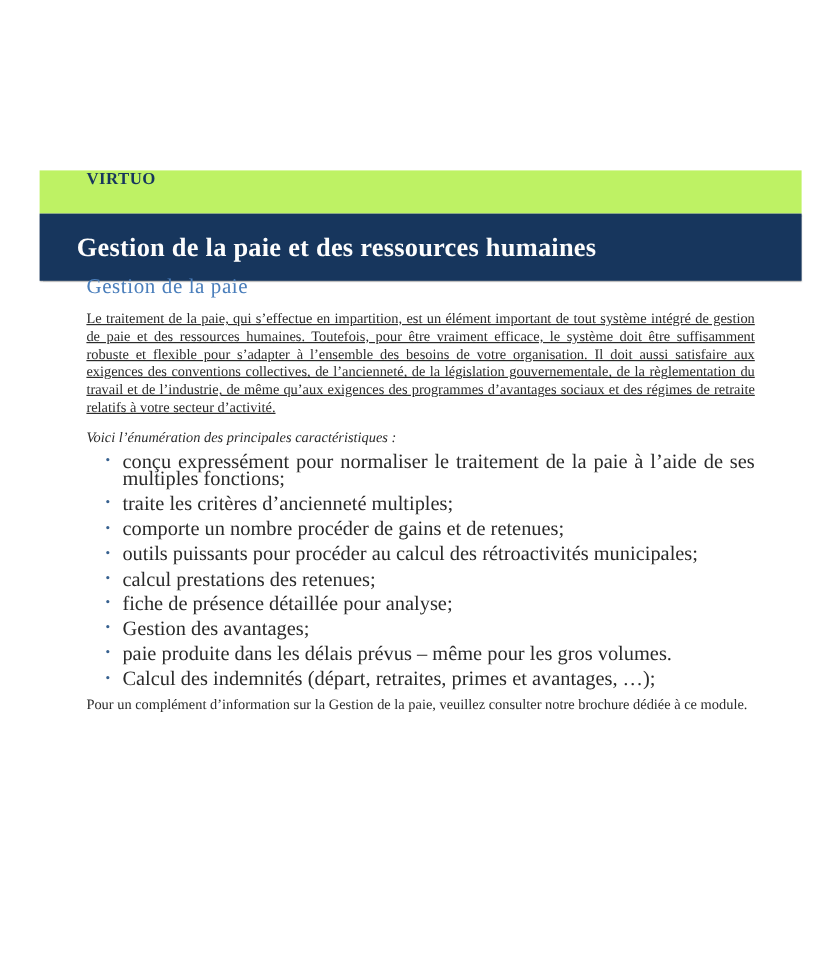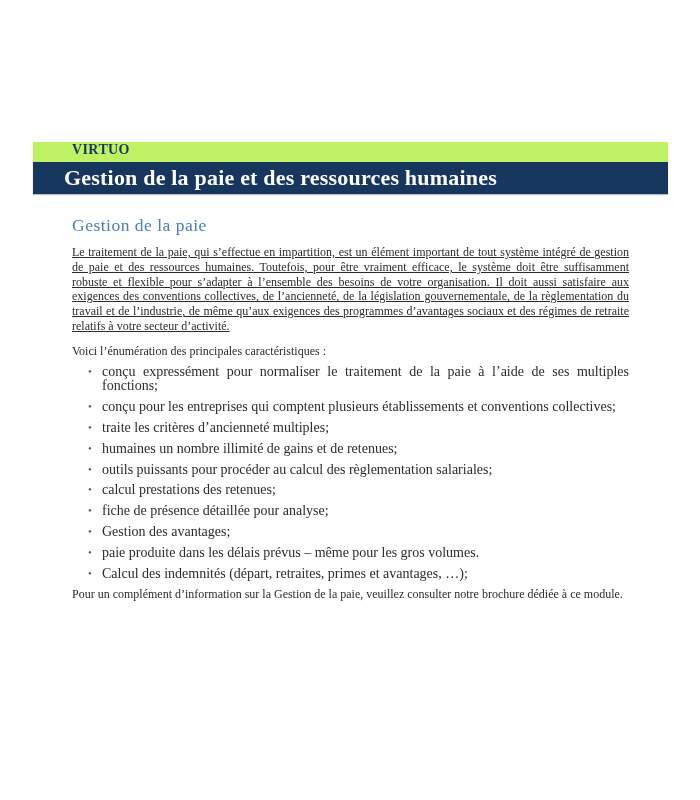--- a/index.html
+++ b/index.html
@@ -30,42 +30,42 @@
   }
   .brand-name {
     color: #17365d;
     font-size: 14px;
     font-weight: bold;
     letter-spacing: 0.4px;
   }
   .title-bar {
     position: absolute;
     left: 33px;
-    top: 162px;
+    top: 178px;
     width: 635px;
-    height: 32px;
+    height: 56px;
     background: #17365d;
     display: flex;
     align-items: center;
     padding-left: 31px;
     box-sizing: border-box;
     box-shadow: 0 1px 1px rgba(0,0,0,0.25);
   }
   .title-bar h1 {
     margin: 0;
     color: #fdfdfd;
     font-size: 22px;
     font-weight: bold;
     letter-spacing: 0.2px;
   }
   
   .content {
     position: absolute;
     left: 72px;
-    top: 215px;
+    top: 228px;
     width: 557px;
     color: #2b2b2b;
   }
   .section-heading {
     margin: 0 0 9px 0;
     color: #4a7ebb;
     font-size: 17.5px;
     font-weight: 400;
     letter-spacing: 0.5px;
   }
@@ -75,30 +75,31 @@
     line-height: 14.8px;
     text-align: justify;
   }
   .intro-paragraph {
     margin-bottom: 10px !important;
     text-decoration: underline;
   }
   .list-intro {
     margin-bottom: 6px !important;
     text-align: right;
+    font-style: italic;
   }
   ul.features-list {
     list-style: none;
     margin: 0 0 5px 0;
     padding: 0;
   }
   ul.features-list li {
     position: relative;
     padding-left: 30px;
-    font-size: 14px;
+    font-size: 17px;
     line-height: 14.8px;
     margin: 0 0 6px 0;
     text-align: justify;
   }
   ul.features-list li::before {
     content: "\2022";
     position: absolute;
     left: 16px;
     top: -1px;
     color: #36608f;
@@ -123,24 +124,23 @@
 
   <div class="content">
     <h2 class="section-heading">Gestion de la paie</h2>
 
     <p class="intro-paragraph">Le traitement de la paie, qui s’effectue en impartition, est un élément important de tout système intégré de gestion de paie et des ressources humaines. Toutefois, pour être vraiment efficace, le système doit être suffisamment robuste et flexible pour s’adapter à l’ensemble des besoins de votre organisation. Il doit aussi satisfaire aux exigences des conventions collectives, de l’ancienneté, de la législation gouvernementale, de la règlementation du travail et de l’industrie, de même qu’aux exigences des programmes d’avantages sociaux et des régimes de retraite relatifs à votre secteur d’activité.</p>
 
     <p class="list-intro">Voici l’énumération des principales caractéristiques :</p>
 
     <ul class="features-list" id="features-list">
         <li>conçu expressément pour normaliser le traitement de la paie à l’aide de ses multiples fonctions;</li>
-        <li>conçu pour les entreprises qui comptent plusieurs établissements et conventions collectives;</li>
         <li>traite les critères d’ancienneté multiples;</li>
-        <li>humaines un nombre illimité de gains et de retenues;</li>
-        <li>outils puissants pour procéder au calcul des règlementation salariales;</li>
+        <li>comporte un nombre procéder de gains et de retenues;</li>
+        <li>outils puissants pour procéder au calcul des rétroactivités municipales;</li>
         <li>calcul prestations des retenues;</li>
         <li>fiche de présence détaillée pour analyse;</li>
         <li>Gestion des avantages;</li>
         <li>paie produite dans les délais prévus – même pour les gros volumes.</li>
         <li>Calcul des indemnités (départ, retraites, primes et avantages, …);</li>
       </ul>
 
     <p class="closing-paragraph">Pour un complément d’information sur la Gestion de la paie, veuillez consulter notre brochure dédiée à ce module.</p>
   </div>
 

